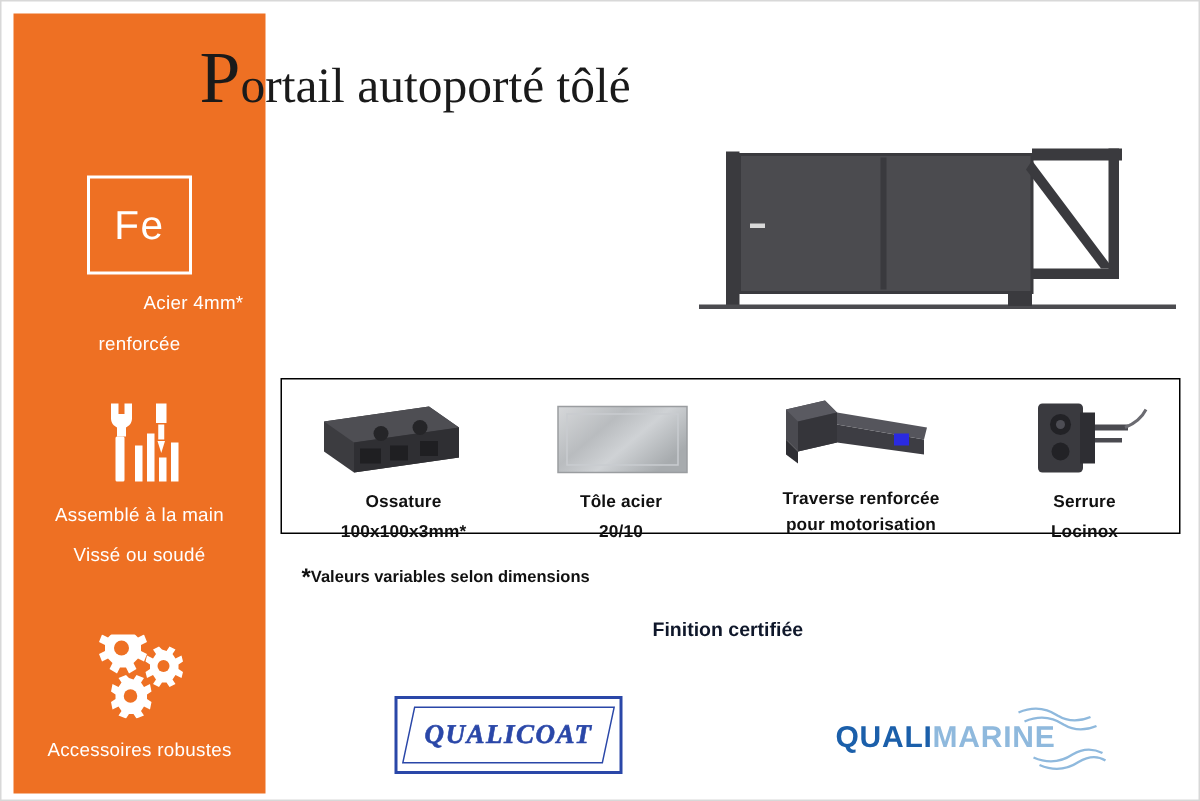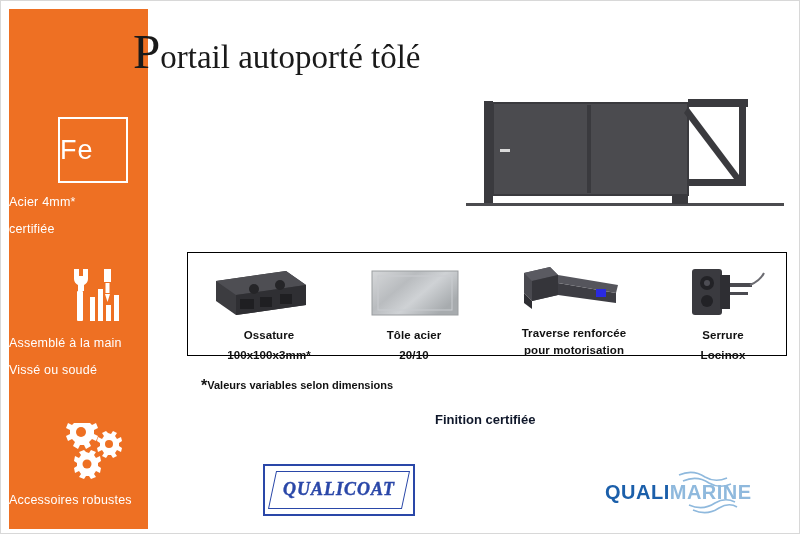--- a/index.html
+++ b/index.html
@@ -22,25 +22,25 @@
     border: 1px solid #d8d8d8;
     box-sizing: border-box;
     background: #ffffff;
   }
 
   
   .sidebar {
     position: absolute;
     left: 8px;
     top: 8px;
-    width: 139px;
+    width: 168px;
     height: 520px;
     background: #ee7023;
     color: #ffffff;
-    text-align: left;
+    text-align: center;
   }
   .fe-box {
     position: absolute;
     left: 49px;
     top: 108px;
     width: 70px;
     height: 66px;
     border: 2px solid #ffffff;
     box-sizing: border-box;
   }
@@ -52,21 +52,21 @@
     color: #ffffff;
   }
   .side-label {
     position: absolute;
     width: 168px;
     left: 0;
     font-size: 12.5px;
     color: #ffffff;
     letter-spacing: .2px;
   }
-  .lbl-acier  { top: 186px; }
+  .lbl-acier  { top: 186px; padding-left: 36px; }
   .lbl-galv   { top: 213px; }
   .lbl-assemb { top: 327px; }
   .lbl-visse  { top: 354px; }
   .lbl-access { top: 484px; }
 
   .side-icon {
     position: absolute;
     left: 0;
     width: 168px;
     text-align: center;
@@ -205,36 +205,36 @@
     height: 48px;
   }
   .logo-qualimarine .txt {
     position: absolute;
     left: 0;
     top: 14px;
     font-family: "Liberation Sans", sans-serif;
     font-size: 20px;
     letter-spacing: .5px;
   }
-  .logo-qualimarine .q1 { color: #1b5faa; font-weight: bold; margin-left: 48px; }
+  .logo-qualimarine .q1 { color: #1b5faa; font-weight: bold; }
   .logo-qualimarine .q2 { color: #8fb9dd; font-weight: bold; }
 </style>
 </head>
 <body>
 
 <div class="page">
 
   <div class="sidebar">
 
     <div class="fe-box">
       <span>Fe</span>
     </div>
 
     <div class="side-label lbl-acier">Acier 4mm*</div>
-    <div class="side-label lbl-galv">certifiée</div>
+    <div class="side-label lbl-galv">renforcée</div>
 
     <div class="side-icon icon-tools">
       <svg width="66" height="56" viewBox="0 0 66 56" aria-hidden="true">
         <g fill="#ffffff">
 
           <path d="M14 2 l5 0 0 7 4 0 0-7 5 0 0 10 c0 3 -2 5 -4 6 l0 6 -6 0 0-6 c-2 -1 -4 -3 -4 -6 z"></path>
           <rect x="17" y="24" width="6" height="30" rx="1"></rect>
 
           <path d="M44 2 l7 0 0 13 -7 0 z"></path>
           <rect x="45.5" y="16" width="4" height="10"></rect>

